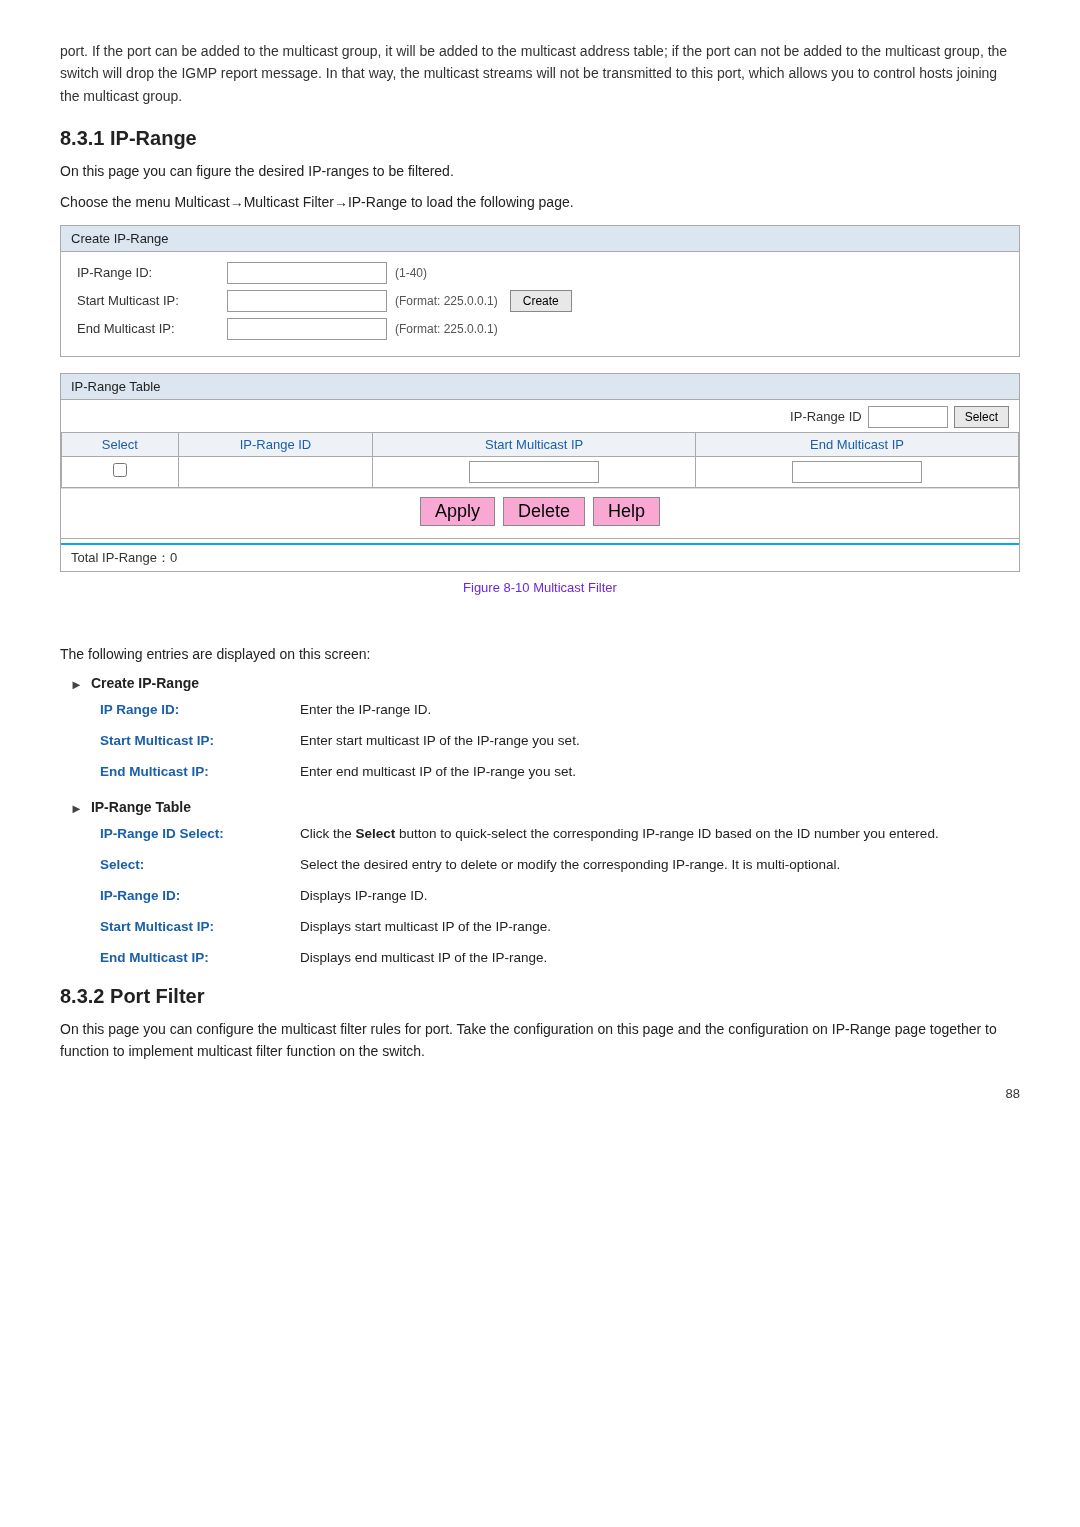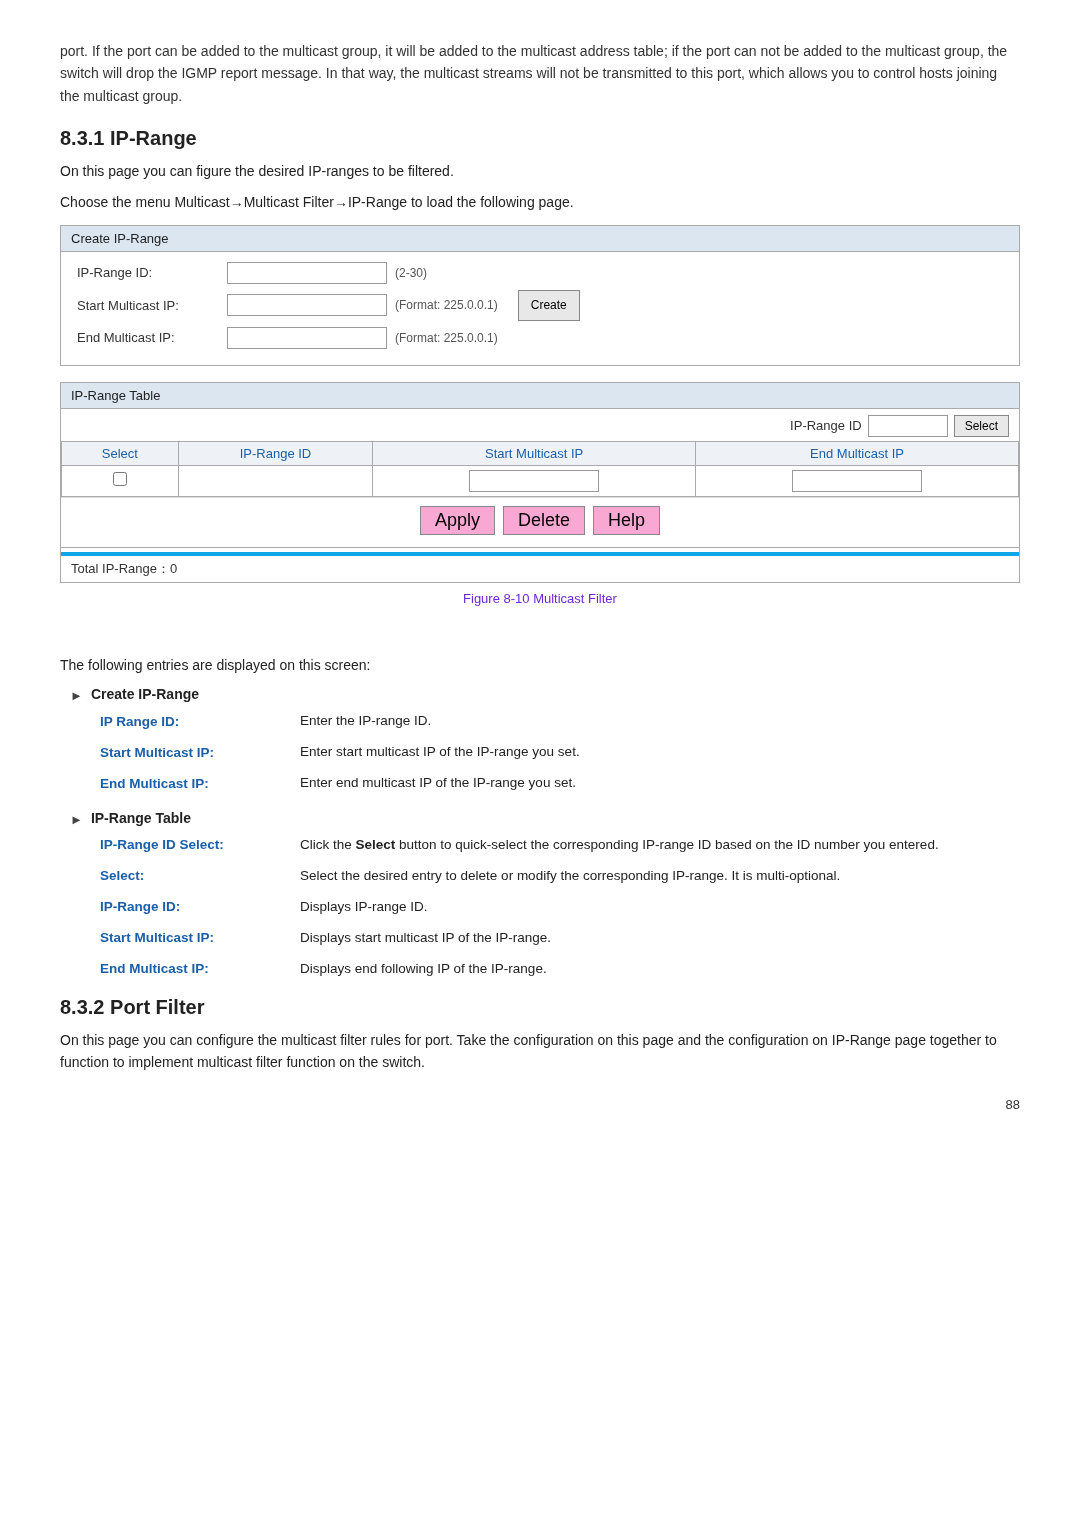--- a/index.html
+++ b/index.html
@@ -67,27 +67,27 @@
       font-size: 12px;
       width: 160px;
       height: 22px;
     }
     .form-hint {
       margin-left: 8px;
       font-size: 12px;
       color: #555;
     }
     .create-btn {
-      margin-left: 20px;
+      margin-left: 12px;
       padding: 2px 12px;
       font-size: 12px;
       border: 1px solid #888;
       background: #e8e8e8;
       cursor: pointer;
-      height: 31px;
+      height: 22px;
     }
     
     .table-section {
       border: 1px solid #aaa;
       margin-bottom: 8px;
     }
     .table-header-bar {
       background: #dce6f0;
       padding: 5px 10px;
       font-size: 13px;
@@ -155,21 +155,21 @@
       font-size: 18px;
       border: 1px solid #888;
       background: #f9a8d4;
       cursor: pointer;
       min-width: 56px;
     }
     .total-row {
       font-size: 13px;
       padding: 4px 10px;
       color: #333;
-      border-top: 4px solid #0ea5e9;
+      border-top: 2px solid #0ea5e9;
     }
     .figure-caption {
       text-align: center;
       font-size: 13px;
       color: #6d28d9;
       margin: 6px 0 12px 0;
     }
     
     .desc-intro {
       margin-bottom: 10px;
@@ -195,21 +195,20 @@
       font-weight: bold;
       font-size: 14px;
     }
     .desc-items {
       margin-left: 30px;
     }
     .desc-item {
       display: flex;
       margin-bottom: 10px;
       line-height: 1.5;
-      align-items: center;
     }
     .desc-item-label {
       color: #1a5fa8;
       font-weight: bold;
       min-width: 200px;
       font-size: 13.5px;
     }
     .desc-item-text {
       font-size: 13.5px;
       flex: 1;
@@ -243,21 +242,21 @@
   Choose the menu <strong>Multicast→Multicast Filter→IP-Range</strong> to load the following page.
 </p>
 
 <div class="ui-box">
   <div class="ui-box-header">Create IP-Range</div>
   <div class="ui-box-body">
 
     <div class="form-row">
       <span class="form-label">IP-Range ID:</span>
       <input class="form-input" type="text" value="" style="">
-      <span class="form-hint">(2-30)</span>
+      <span class="form-hint">(1-40)</span>
     </div>
 
     <div class="form-row">
       <span class="form-label">Start Multicast IP:</span>
       <input class="form-input" type="text" value="" style="">
       <span class="form-hint">(Format: 225.0.0.1)</span>
       <button class="create-btn">Create</button>
     </div>
 
     <div class="form-row">
@@ -353,21 +352,21 @@
     <div class="desc-item">
       <span class="desc-item-label">IP-Range ID:</span>
       <span class="desc-item-text">Displays IP-range ID.</span>
     </div>
     <div class="desc-item">
       <span class="desc-item-label">Start Multicast IP:</span>
       <span class="desc-item-text">Displays start multicast IP of the IP-range.</span>
     </div>
     <div class="desc-item">
       <span class="desc-item-label">End Multicast IP:</span>
-      <span class="desc-item-text">Displays end following IP of the IP-range.</span>
+      <span class="desc-item-text">Displays end multicast IP of the IP-range.</span>
     </div>
   </div>
 </div>
 
 <h2>8.3.2 Port Filter</h2>
 
 <p class="section-desc">On this page you can configure the multicast filter rules for port. Take the configuration on this page and the configuration on IP-Range page together to function to implement multicast filter function on the switch.</p>
 
 <p class="page-number">88</p>
 

